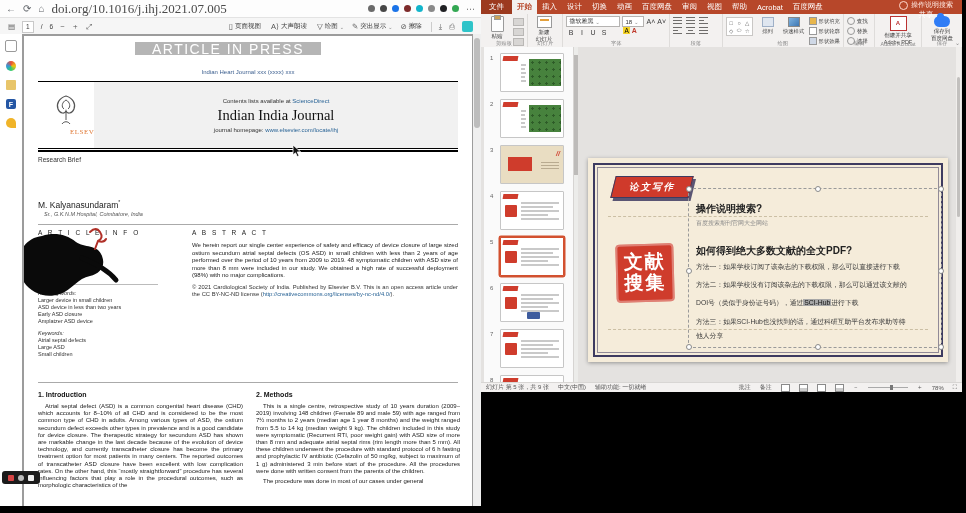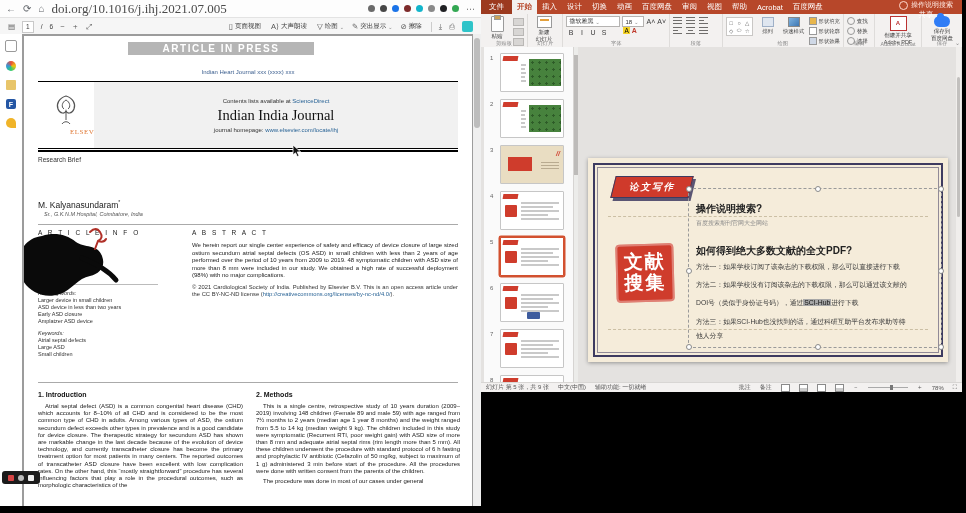--- a/index.html
+++ b/index.html
@@ -20,22 +20,22 @@
   .sp{flex:1;}
   .pgbox{border:1px solid #c9c9c9;background:#fff;padding:0 3px;font-size:6.5px;height:10px;display:flex;align-items:center;}
   .tealext{width:11px;height:11px;border-radius:2px;background:#2fc4c9;}
   .dock{position:absolute;left:0;top:34px;width:22px;bottom:0;background:#fff;border-right:1px solid #ececec;display:flex;flex-direction:column;align-items:center;padding-top:6px;gap:9px;}
   .dockic{width:10px;height:10px;border-radius:2px;}
   .pdfarea{position:absolute;left:22px;top:34px;right:0;bottom:0;background:#9c9c9c;}
   .page{position:absolute;left:2px;top:2px;right:9px;height:470px;background:#fff;overflow:hidden;}
   .vscroll{position:absolute;right:0;top:0;width:8px;bottom:0;background:#efefef;}
   .vthumb{position:absolute;left:1px;right:1px;top:4px;height:90px;background:#bdbdbd;border-radius:3px;}
   
-  .aip{position:absolute;left:104px;top:6px;width:186px;height:13px;background:#b5b5b5;color:#fff;
-       font-weight:bold;font-size:10px;letter-spacing:1.5px;display:flex;align-items:center;justify-content:center;}
+  .aip{position:absolute;left:111px;top:6px;width:186px;height:13px;background:#b5b5b5;color:#fff;
+       font-weight:normal;font-size:14px;letter-spacing:1.5px;display:flex;align-items:center;justify-content:center;}
   .runhead{position:absolute;left:0;right:0;top:33px;text-align:center;font-size:6px;color:#3c5f8f;}
   .hdrbox{position:absolute;left:14px;right:14px;top:45px;height:66px;border-top:1px solid #000;border-bottom:1.5px solid #000;display:flex;}
   .logoarea{width:56px;display:flex;flex-direction:column;align-items:center;justify-content:center;background:#fff;}
   .elsword{font-family:"Liberation Serif",serif;font-size:7px;color:#e07b39;letter-spacing:.5px;margin-left:45px;}
   .hdrmid{flex:1;background:#f1f1f1;display:flex;flex-direction:column;align-items:center;justify-content:center;gap:3px;}
   .contents{font-size:6px;color:#333;}
   .sdlink{color:#2a6496;}
   .jtitle{font-family:"Liberation Serif",serif;font-size:14.5px;color:#111;}
   .homep{font-size:6px;color:#333;}
   .homep a{color:#2a6496;text-decoration:none;}

